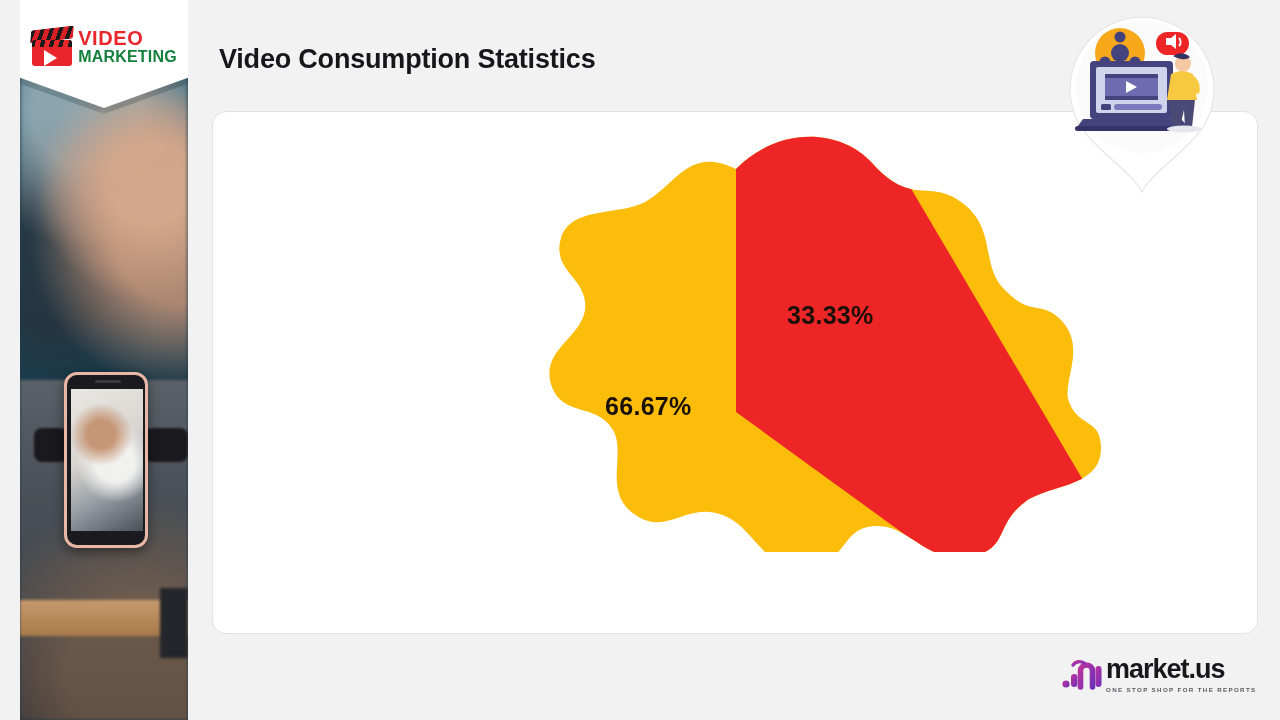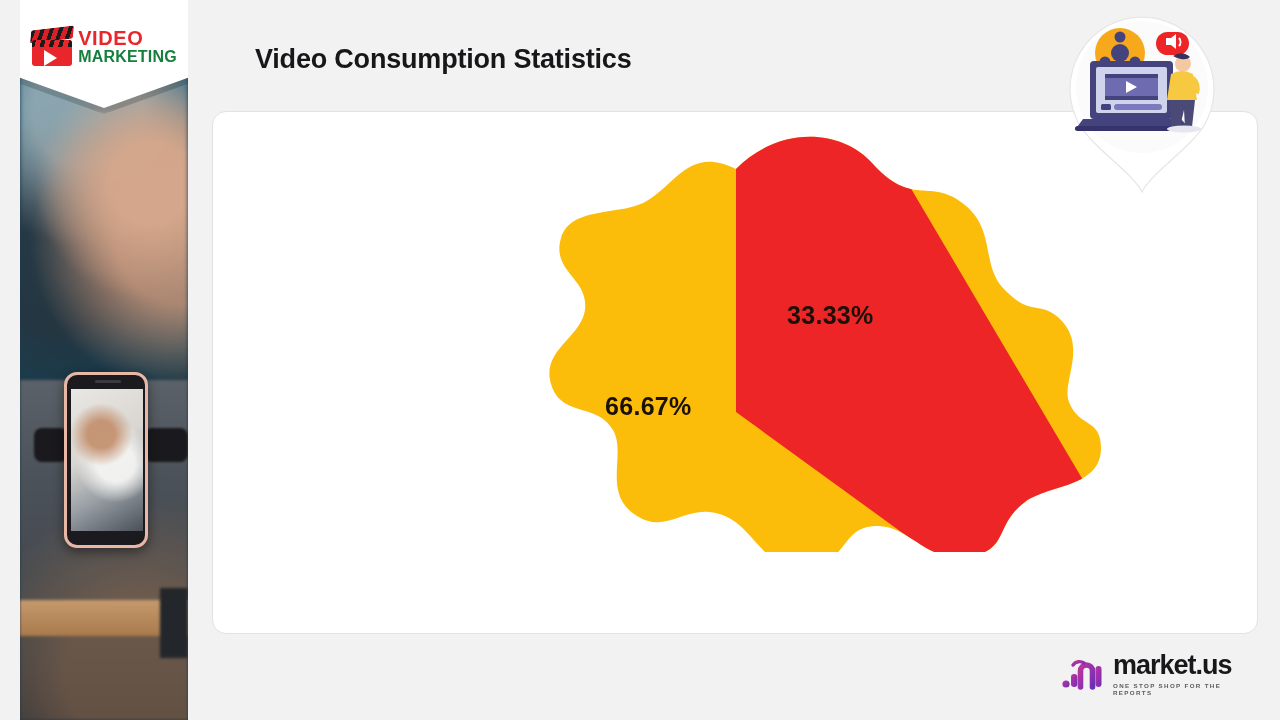--- a/index.html
+++ b/index.html
@@ -110,21 +110,21 @@
   .logo-video{
     font-size:20px; font-weight:bold; color:#e8262c; letter-spacing:.6px;
   }
   .logo-marketing{
     font-size:16px; font-weight:bold; color:#15803d; letter-spacing:.2px;
   }
 
   
   .page-title{
     position:absolute; left:219px; top:44px;
-    font-size:27px; font-weight:bold; color:#17171a; letter-spacing:-.2px;margin-left:36px;
+    font-size:27px; font-weight:bold; color:#17171a; letter-spacing:-.2px;
   }
 
   
   .card{
     position:absolute; left:212px; top:111px; width:1046px; height:523px;
     background:#fff; border:1px solid #e2e2e2; border-radius:14px;
   }
 
   .blob-wrap{ position:absolute; left:0; top:0; width:1046px; height:440px; }
   .blob-wrap svg{ display:block; }
@@ -146,21 +146,21 @@
 
   
   .pin{
     position:absolute; left:1063px; top:8px; width:158px; height:185px; z-index:6;
   }
   .pin svg{ display:block; }
 
   
   .brand{
     position:absolute; left:1062px; top:650px; width:200px; height:48px;
-    display:flex; align-items:center; gap:9px;
+    display:flex; align-items:center; gap:2px;
   }
   .brand-mark{ width:42px; height:34px; flex:none; }
   .brand-txt{ display:flex; flex-direction:column; }
   .brand-name{
     font-size:27px; font-weight:bold; color:#18181a; letter-spacing:-1px;
     line-height:1;
   }
   .brand-tag{
     font-size:6.2px; font-weight:bold; color:#5c5c60; letter-spacing:1.35px;
     margin-top:3px;

